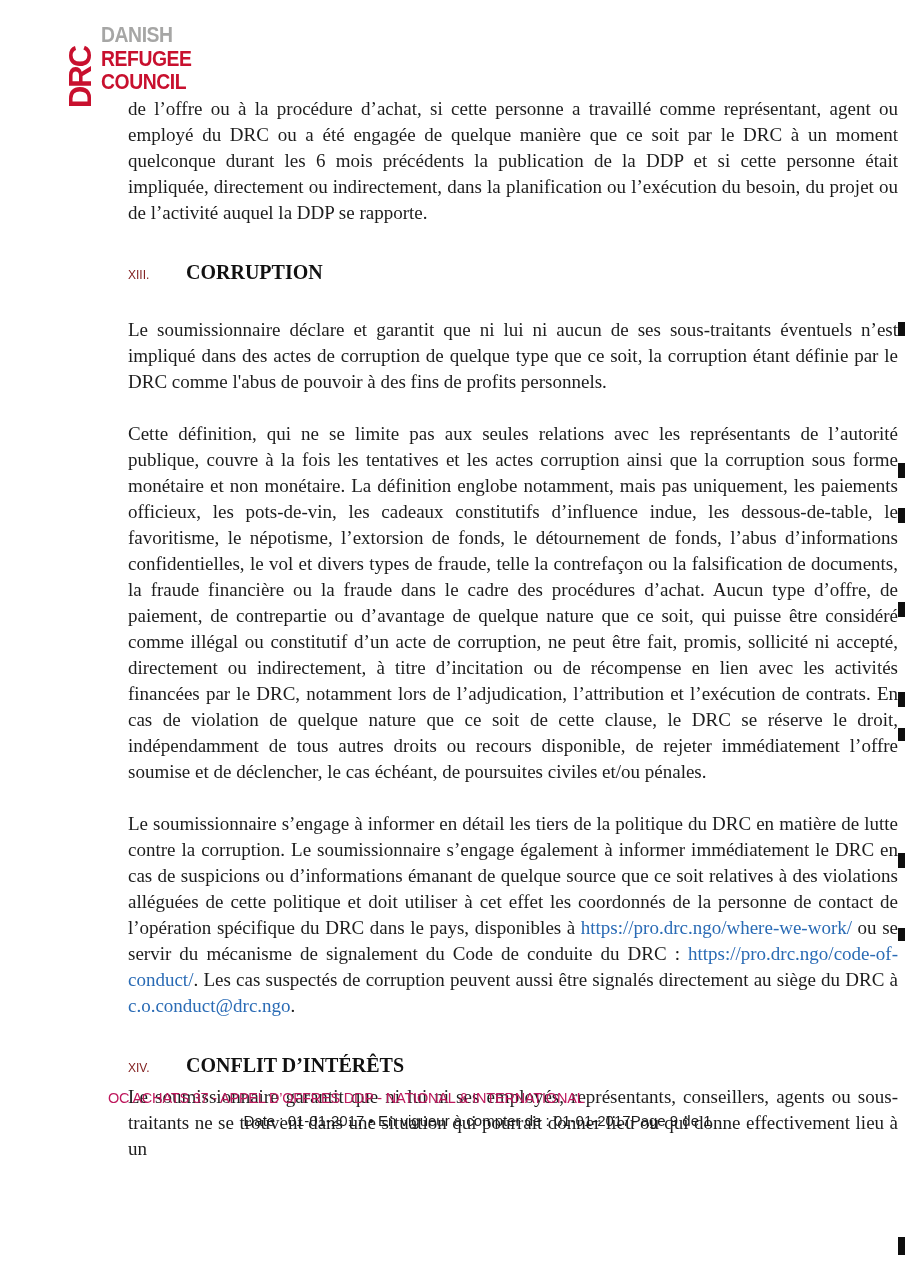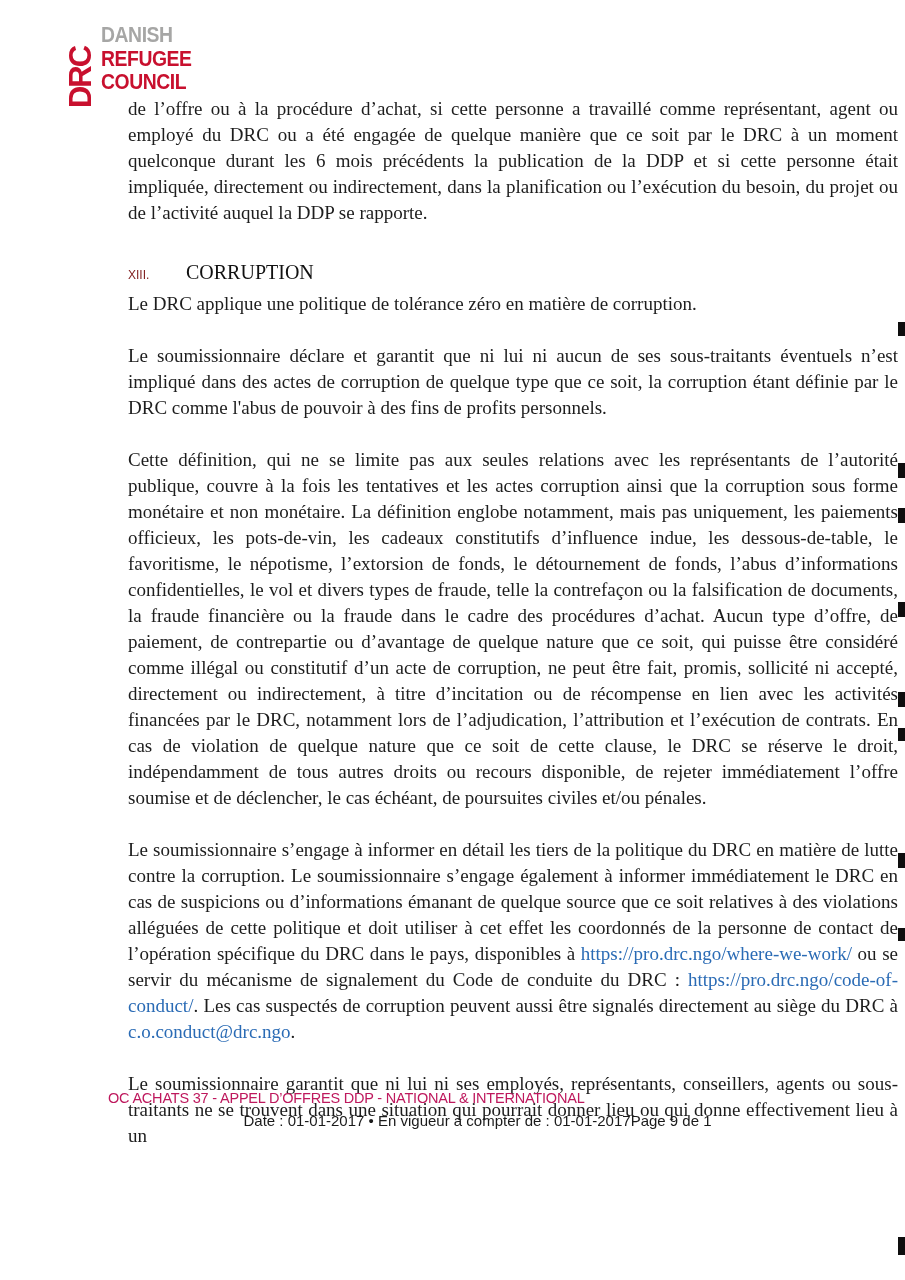--- a/index.html
+++ b/index.html
@@ -37,21 +37,21 @@
     font-size:19px; line-height:26px; color:#1d1d1d;margin-left:20px;
   }
   .para { margin:0; text-align:justify; text-align-last:left; }
   .spacer { height:26px; }
   .heading { margin-top:6px; margin-bottom:2px; line-height:28px; }
   .h-num {
     display:inline-block; width:58px;
     font-family:"Liberation Sans", sans-serif;
     font-size:12px; color:#7f1d1d;
   }
-  .h-title { font-weight:normal; font-size:20px; color:#111;text-align:center; }
+  .h-title { font-weight:bold; font-size:20px; color:#111;text-align:center; }
   .doc-link { cursor:pointer; }
 
   
   .footer {
     position:absolute; left:108px; right:58px; top:1090px;
     font-family:"Liberation Sans", sans-serif;
   }
   .footer-ref { color:#b8b8b8; font-size:14.5px; letter-spacing:-0.2px; margin-bottom:6px; }
   .footer-row { display:flex; justify-content:center; color:#1a1a1a; font-size:15px; }
 
@@ -69,28 +69,28 @@
       <div style="color: rgb(166, 166, 165);">DANISH</div>
       <div style="color: rgb(200, 16, 46);">REFUGEE</div>
       <div style="color: rgb(200, 16, 46);">COUNCIL</div>
     </div>
   </div>
 
   <div class="doc-body" style="color: rgb(29, 29, 29);">
       <p class="para"><span>de l’offre ou à la procédure d’achat, si cette personne a travaillé comme représentant, agent ou employé du DRC ou a été engagée de quelque manière que ce soit par le DRC à un moment quelconque durant les 6 mois précédents la publication de la DDP et si cette personne était impliquée, directement ou indirectement, dans la planification ou l’exécution du besoin, du projet ou de l’activité auquel la DDP se rapporte.</span></p>
       <div class="spacer"></div>
       <div class="heading"><span class="h-num">XIII.</span><span class="h-title">CORRUPTION</span></div>
-      <p class="para"><span>Le DRC applique une politique de tolérance zéro en matière de corruption.</span></p>
       <div class="spacer"></div>
       <p class="para"><span>Le soumissionnaire déclare et garantit que ni lui ni aucun de ses sous-traitants éventuels n’est impliqué dans des actes de corruption de quelque type que ce soit, la corruption étant définie par le DRC comme l'abus de pouvoir à des fins de profits personnels.</span></p>
       <div class="spacer"></div>
       <p class="para"><span>Cette définition, qui ne se limite pas aux seules relations avec les représentants de l’autorité publique, couvre à la fois les tentatives et les actes corruption ainsi que la corruption sous forme monétaire et non monétaire. La définition englobe notamment, mais pas uniquement, les paiements officieux, les pots-de-vin, les cadeaux constitutifs d’influence indue, les dessous-de-table, le favoritisme, le népotisme, l’extorsion de fonds, le détournement de fonds, l’abus d’informations confidentielles, le vol et divers types de fraude, telle la contrefaçon ou la falsification de documents, la fraude financière ou la fraude dans le cadre des procédures d’achat. Aucun type d’offre, de paiement, de contrepartie ou d’avantage de quelque nature que ce soit, qui puisse être considéré comme illégal ou constitutif d’un acte de corruption, ne peut être fait, promis, sollicité ni accepté, directement ou indirectement, à titre d’incitation ou de récompense en lien avec les activités financées par le DRC, notamment lors de l’adjudication, l’attribution et l’exécution de contrats. En cas de violation de quelque nature que ce soit de cette clause, le DRC se réserve le droit, indépendamment de tous autres droits ou recours disponible, de rejeter immédiatement l’offre soumise et de déclencher, le cas échéant, de poursuites civiles et/ou pénales.</span></p>
       <div class="spacer"></div>
       <p class="para"><span>Le soumissionnaire s’engage à informer en détail les tiers de la politique du DRC en matière de lutte contre la corruption. Le soumissionnaire s’engage également à informer immédiatement le DRC en cas de suspicions ou d’informations émanant de quelque source que ce soit relatives à des violations alléguées de cette politique et doit utiliser à cet effet les coordonnés de la personne de contact de l’opération spécifique du DRC dans le pays, disponibles à </span><a class="doc-link" style="color: rgb(42, 107, 181);">https://pro.drc.ngo/where-we-work/</a><span> ou se servir du mécanisme de signalement du Code de conduite du DRC : </span><a class="doc-link" style="color: rgb(42, 107, 181);">https://pro.drc.ngo/code-of-conduct/</a><span>. Les cas suspectés de corruption peuvent aussi être signalés directement au siège du DRC à </span><a class="doc-link" style="color: rgb(42, 107, 181);">c.o.conduct@drc.ngo</a><span>.</span></p>
       <div class="spacer"></div>
+      <div class="heading"><span class="h-num">XIV.</span><span class="h-title">CONFLIT D’INTÉRÊTS</span></div>
       <p class="para"><span>Le soumissionnaire garantit que ni lui ni ses employés, représentants, conseillers, agents ou sous-traitants ne se trouvent dans une situation qui pourrait donner lieu ou qui donne effectivement lieu à un</span></p>
     </div>
 
   <div class="footer">
     <div class="footer-ref" style="color: #be185d;">OC ACHATS 37 - APPEL D’OFFRES DDP - NATIONAL &amp; INTERNATIONAL</div>
     <div class="footer-row">
       <span>Date : 01-01-2017 • En vigueur à compter de : 01-01-2017</span>
       <span>Page 9 de 1</span>
     </div>
   </div>

